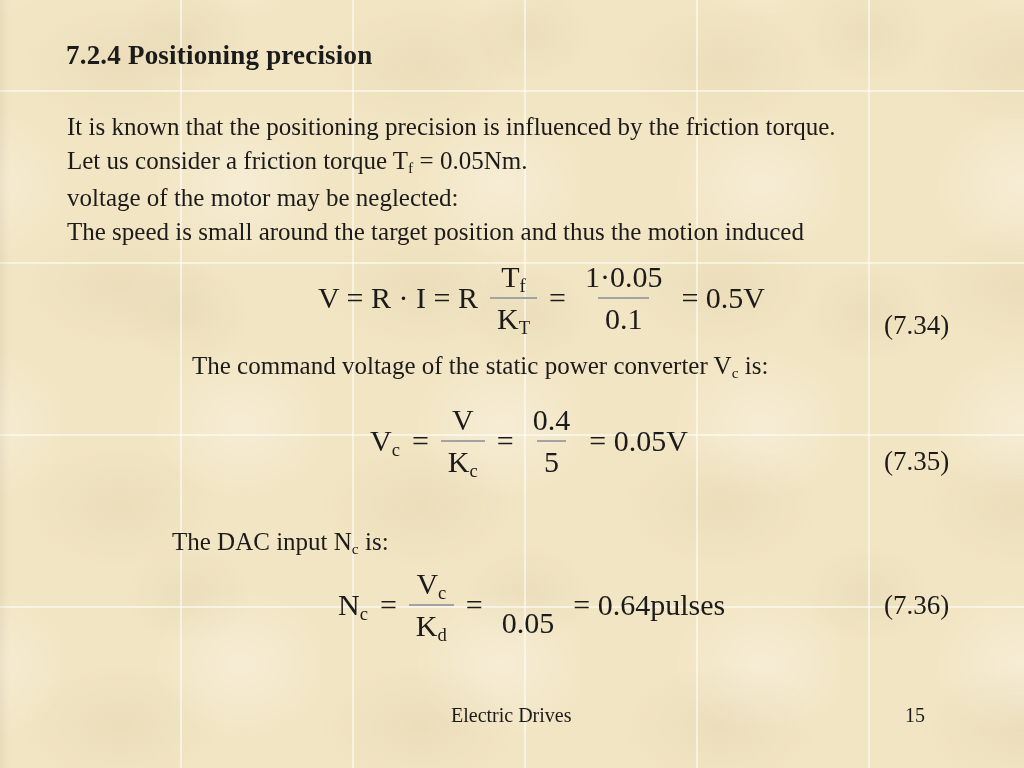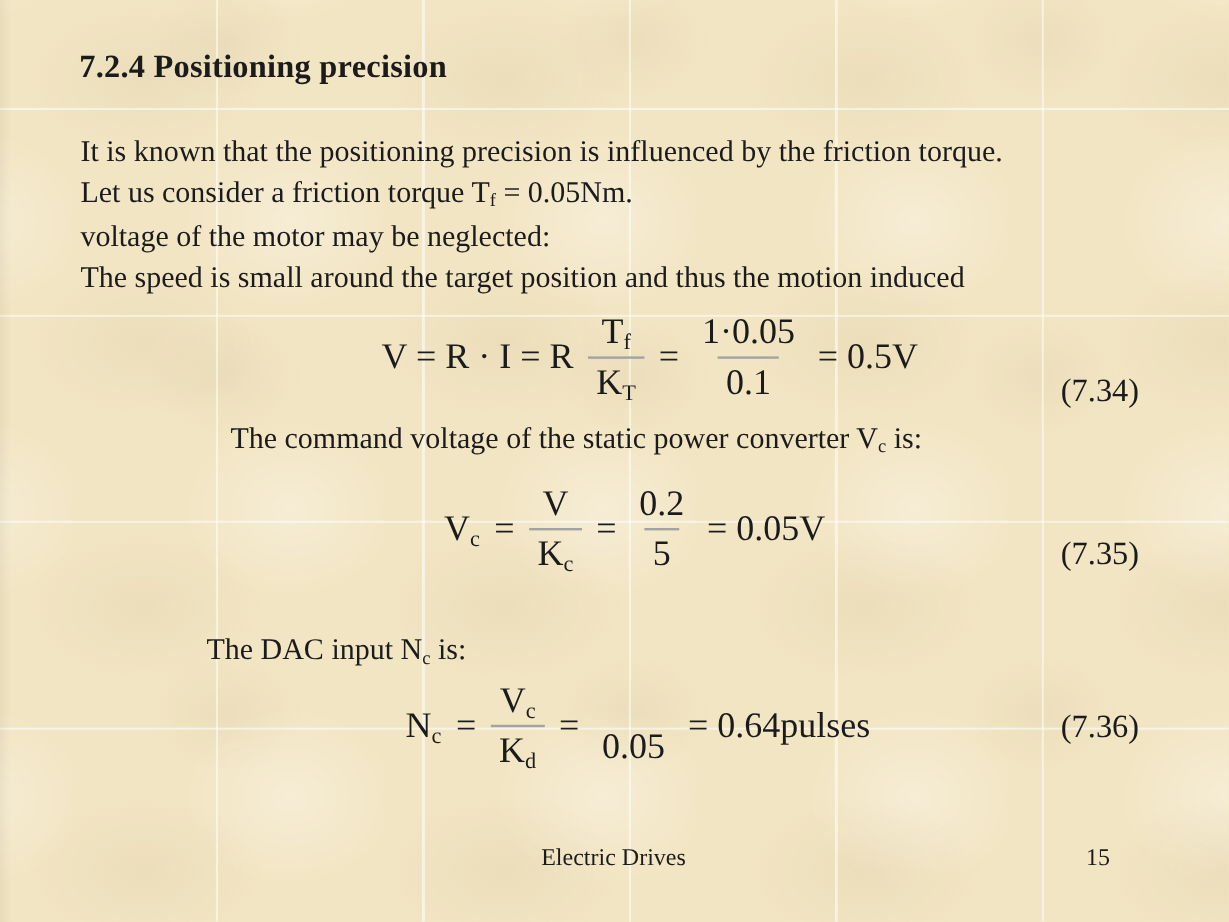--- a/index.html
+++ b/index.html
@@ -65,21 +65,21 @@
 
 <div class="abs eq-row" style="left:370px;top:393px;">
   <span><span>V</span><span class="sub">c</span></span>
   <span>=</span>
   <span class="frac">
     <span class="num">V</span>
     <span class="den"><span>K</span><span class="sub">c</span></span>
   </span>
   <span>=</span>
   <span class="frac">
-    <span class="num">0.2</span>
+    <span class="num">0.4</span>
     <span class="den">5</span>
   </span>
   <span>= 0.05V</span>
 </div>
 <div class="abs eq-label" style="left:884px;top:446px;">(7.35)</div>
 
 <div class="abs body-text" style="left:172px;top:485px;margin-top:40px;">
   <span>The DAC input N</span><span class="sub">c</span><span> is:</span>
 </div>
 

